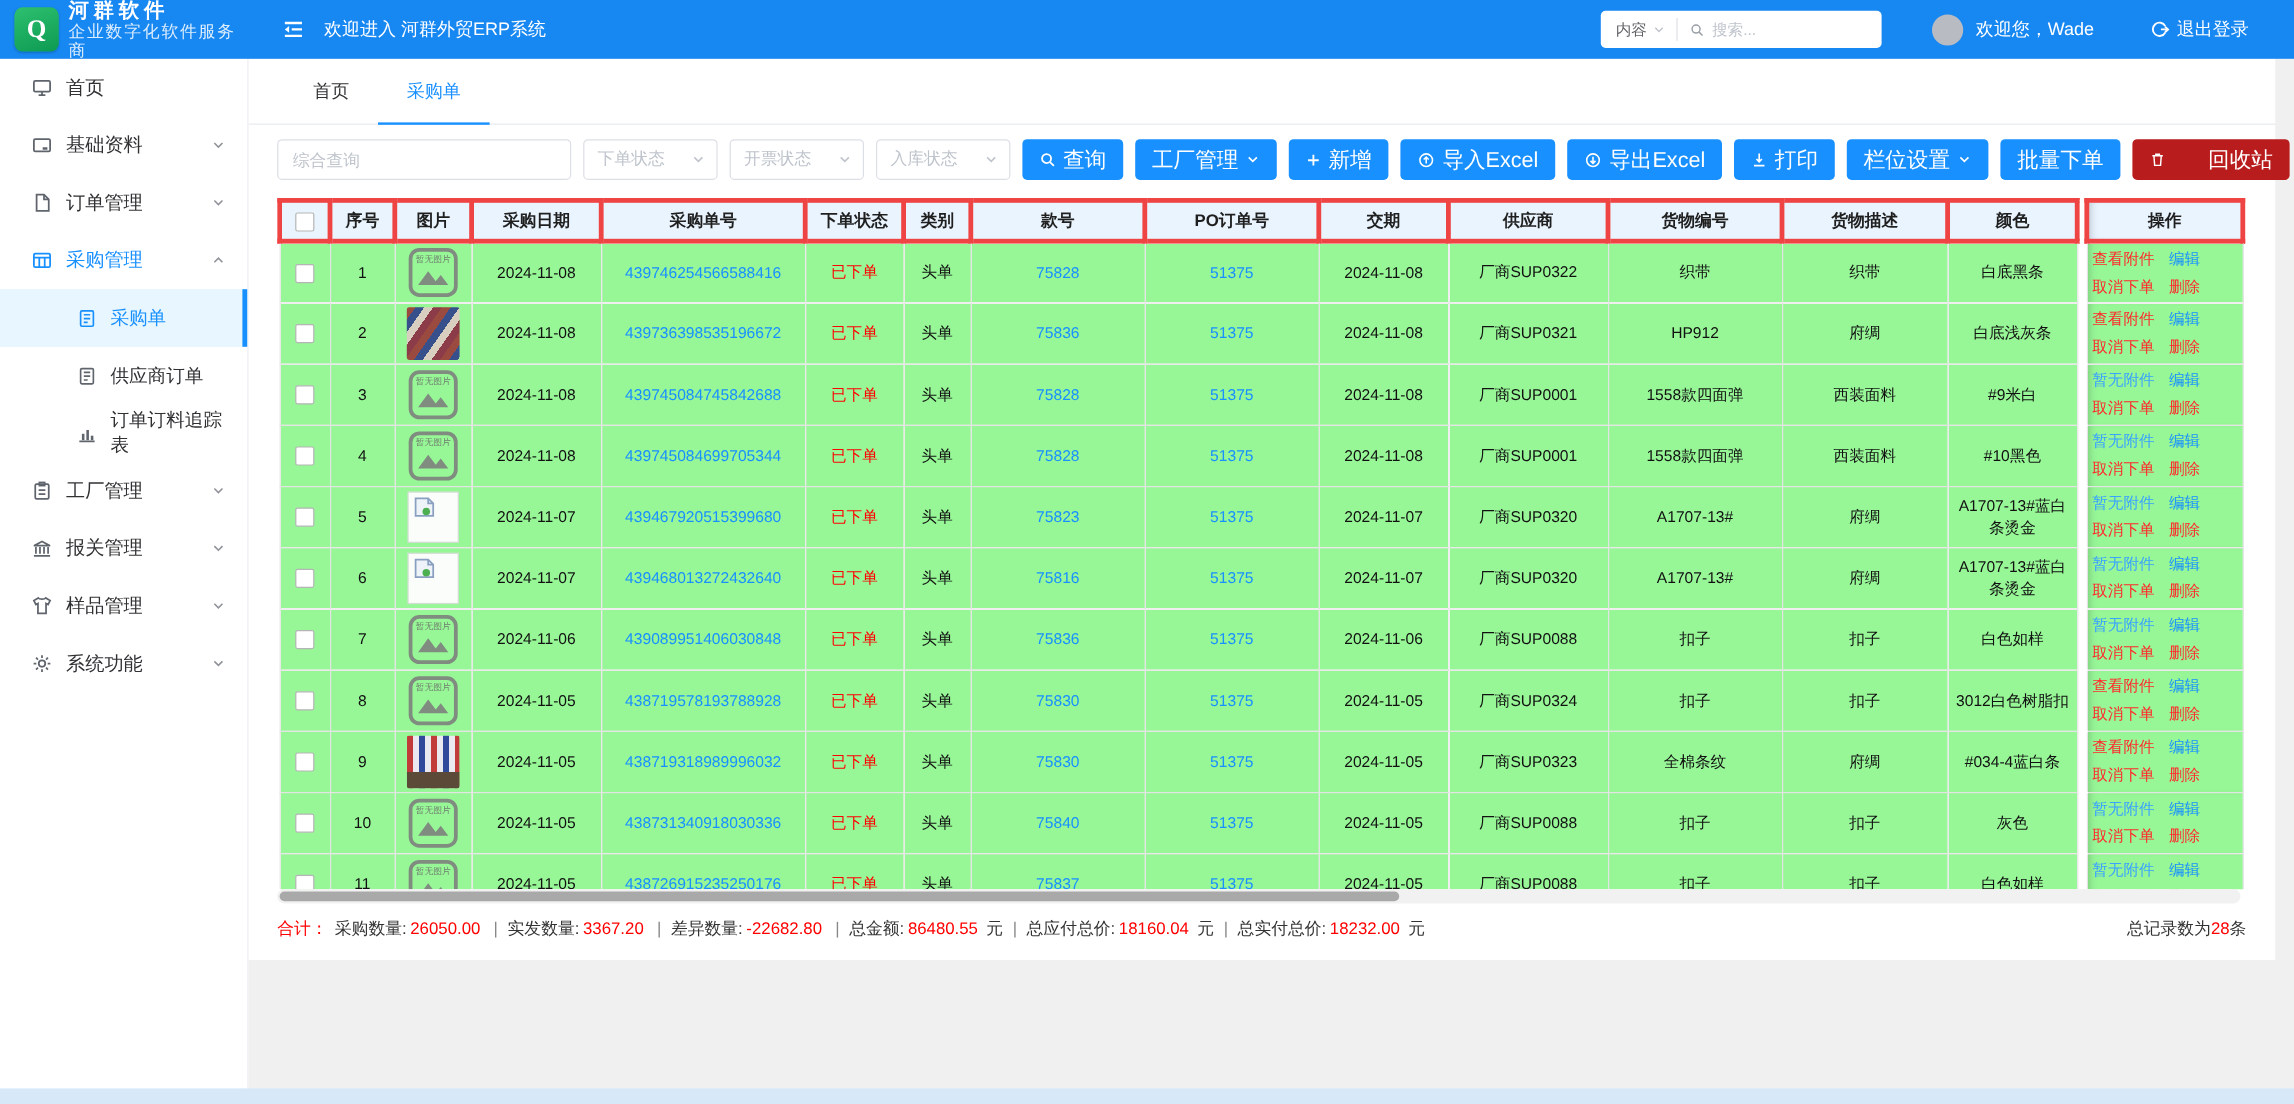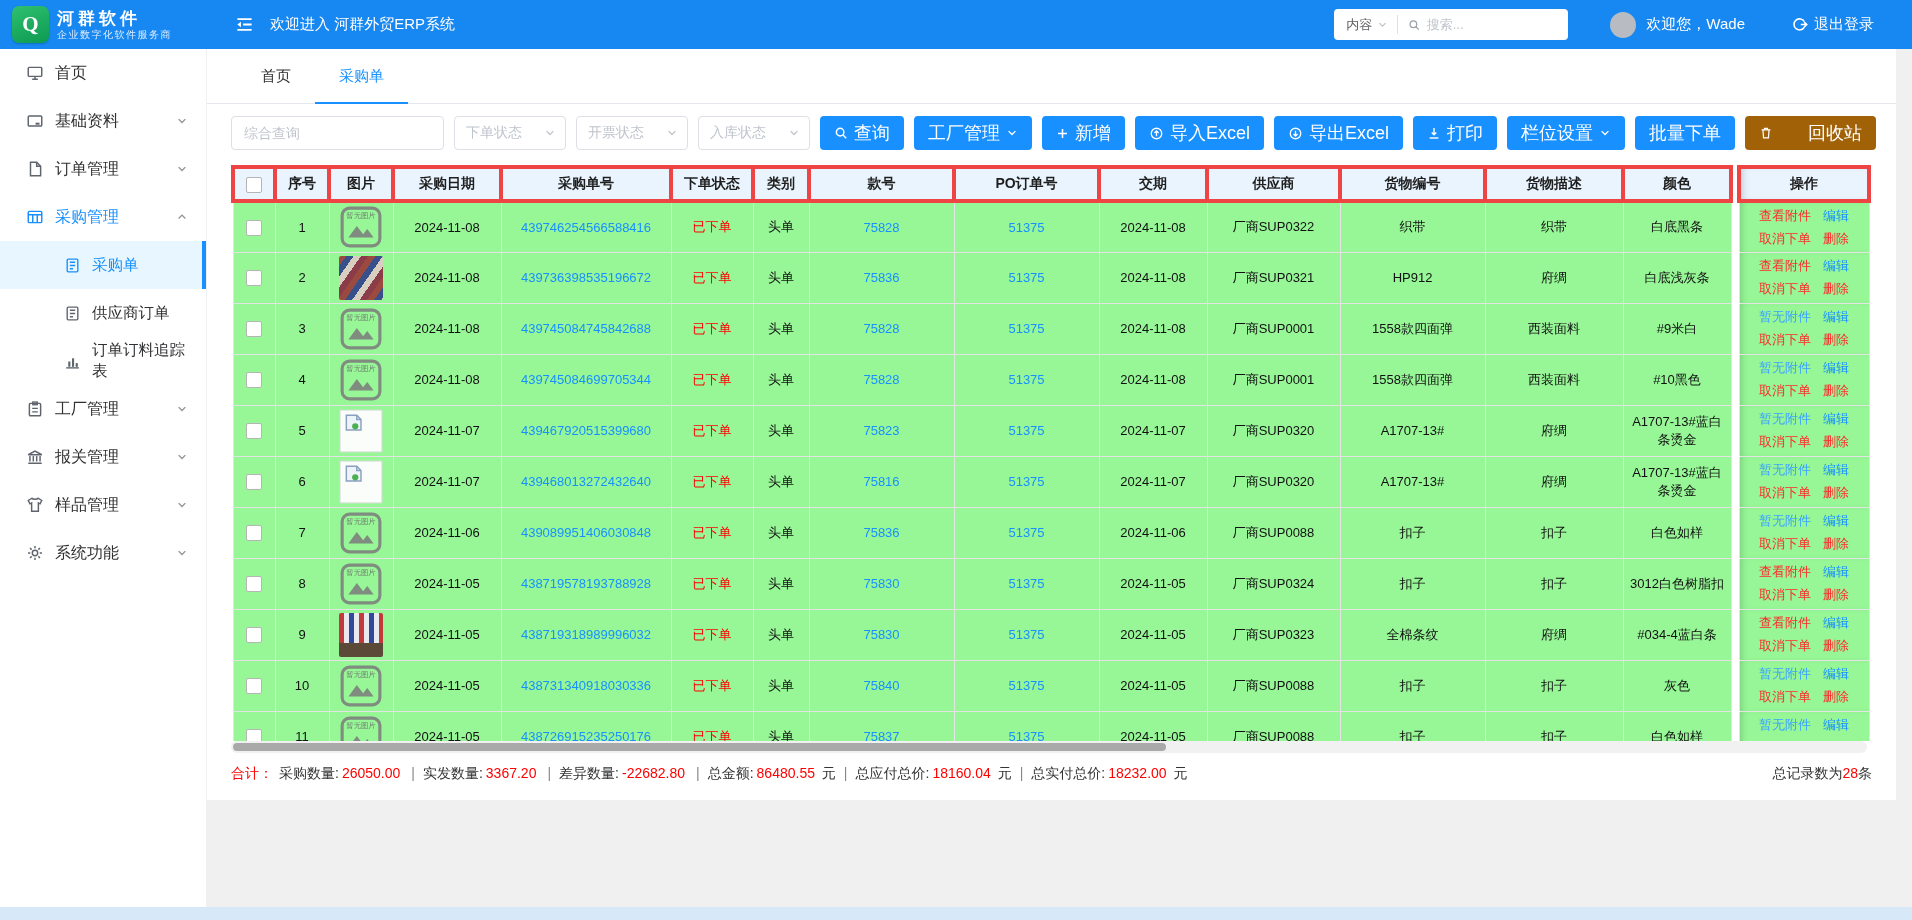--- a/index.html
+++ b/index.html
@@ -9,21 +9,21 @@
   
   .header { position:absolute; left:0; top:0; right:0; height:49px; background:#1787f2;
     display:flex; align-items:center; color:#fff; z-index:10; }
   .logo-wrap { width:207px; display:flex; align-items:center; padding-left:12px; flex:none; }
   .logo-icon { width:37px; height:37px; border-radius:7px; flex:none;
     background:linear-gradient(160deg,#2ec06f,#0c9a52); display:flex; align-items:center;
     justify-content:center; color:#fff; font-weight:bold; font-size:21px;
     font-family:"Liberation Serif",serif; box-shadow:0 1px 2px rgba(0,0,0,.2); }
   .logo-text { margin-left:8px; line-height:1.15; }
   .logo-title { font-size:17px; font-weight:bold; letter-spacing:4px; }
-  .logo-sub { font-size:10px; opacity:.85; letter-spacing:1.5px; }
+  .logo-sub { font-size:14px; opacity:.85; letter-spacing:1.5px; }
   .collapse-btn { margin-left:28px; cursor:pointer; display:flex; align-items:center; }
   .welcome { margin-left:16px; font-size:15px; }
   .search-box { margin-left:auto; width:234px; height:31px; background:#fff; border-radius:4px;
     display:flex; align-items:center; overflow:hidden; }
   .search-cat { display:flex; align-items:center; gap:5px; padding:0 9px 0 12px;
     color:#606266; font-size:13px; cursor:pointer; flex:none; }
   .search-divider { width:1px; height:19px; background:#dcdfe6; flex:none; }
   .search-field { flex:1; display:flex; align-items:center; gap:6px; padding:0 10px; }
   .search-field input { border:none; outline:none; width:100%; font-size:13px; color:#333;
     font-family:inherit; }
@@ -52,30 +52,30 @@
     display:flex; padding-left:30px; }
   .tab { display:flex; align-items:center; padding:0 24px; font-size:15px; color:#303133;
     position:relative; cursor:pointer; }
   .tab.active { color:#1890ff; }
   .tab.active::after { content:""; position:absolute; left:0; right:0; bottom:-1px; height:2px; background:#1890ff; }
 
   .panel { background:#fff; height:696px; padding:12px 24px 0 24px; }
 
   
   .toolbar { display:flex; gap:10px; height:34px; align-items:center; }
-  .tb-input { width:213px; height:34px; border:1px solid #dcdfe6; border-radius:4px;
+  .tb-input { width:245px; height:34px; border:1px solid #dcdfe6; border-radius:4px;
     padding:0 12px; font-size:14px; color:#333; outline:none; font-family:inherit; flex:none; }
   .tb-input::placeholder { color:#bfc4cc; }
   .tb-select { width:112px; height:34px; border:1px solid #dcdfe6; border-radius:4px;
     display:flex; align-items:center; justify-content:space-between; padding:0 9px 0 11px;
     font-size:14px; color:#bfc4cc; cursor:pointer; flex:none; }
   .btn { height:34px; border:none; border-radius:4px; background:#1890ff; color:#fff;
     font-size:18px; display:flex; align-items:center; gap:6px; padding:0 14px;
     cursor:pointer; font-family:inherit; flex:none; white-space:nowrap; }
-  .btn.danger { background:#a16207;gap:35px; }
+  .btn.danger { background:#b91c1c;gap:35px; }
 
   
   .table-wrap { height:576px; overflow:hidden; margin-top:15px; position:relative; }
   table { border-collapse:collapse; table-layout:fixed; width:1636px; }
   th { background:#e9f4fe; height:34px; font-size:14px; font-weight:bold; color:#1f1f1f;
     border:4px solid #ef4444; }
   td { height:51px; background:#97f797; border:1px solid #e4e4e4; font-size:13px;
     color:#111; text-align:center; vertical-align:middle; padding:2px 4px; overflow:hidden; }
   th.gap, td.gap { background:#fff; border-top:1px solid #fff; border-bottom:1px solid #fff;
     border-left:1px solid #e4e4e4; border-right:1px solid #e4e4e4; padding:0; }
@@ -83,21 +83,21 @@
   a.link { color:#1890ff; text-decoration:none; cursor:pointer; }
   .status-red { color:#ff0000; }
   .cbx { display:inline-block; width:16px; height:16px; background:#fff;
     border:1px solid #b5b5b5; border-radius:2px; vertical-align:middle; cursor:pointer; }
   .thumb { display:flex; align-items:center; justify-content:center; }
   .photo1 { width:44px; height:44px; border-radius:2px;
     background:repeating-linear-gradient(125deg,#9a4a3e 0 6px,#37508c 6px 12px,#d8cfc0 12px 18px,#8c3b49 18px 24px); }
   .photo2 { width:44px; height:44px; border-radius:2px;
     background-image:linear-gradient(transparent 68%, #5c4a38 68%),
       repeating-linear-gradient(90deg,#c23b3b 0 5px,#e9e9ef 5px 10px,#31499b 10px 15px,#e9e9ef 15px 20px); }
-  .ops { display:flex; flex-direction:column; gap:5px; align-items:center; font-size:13px; }
+  .ops { display:flex; flex-direction:column; gap:5px; align-items:flex-start; font-size:13px; }
   .ops-line { display:flex; gap:12px; white-space:nowrap; }
   .op-red { color:#ff2a2a; cursor:pointer; }
   .op-blue { color:#1890ff; cursor:pointer; }
   .op-lblue { color:#3aa2ff; cursor:pointer; }
 
   .hscroll { height:12px; background:#f1f1f1; position:relative; border-radius:6px; width:1636px; }
   .hscroll .thumb-bar { position:absolute; left:2px; top:2px; height:8px; width:57%;
     background:#a9a9a9; border-radius:4px; cursor:grab; }
 
   

